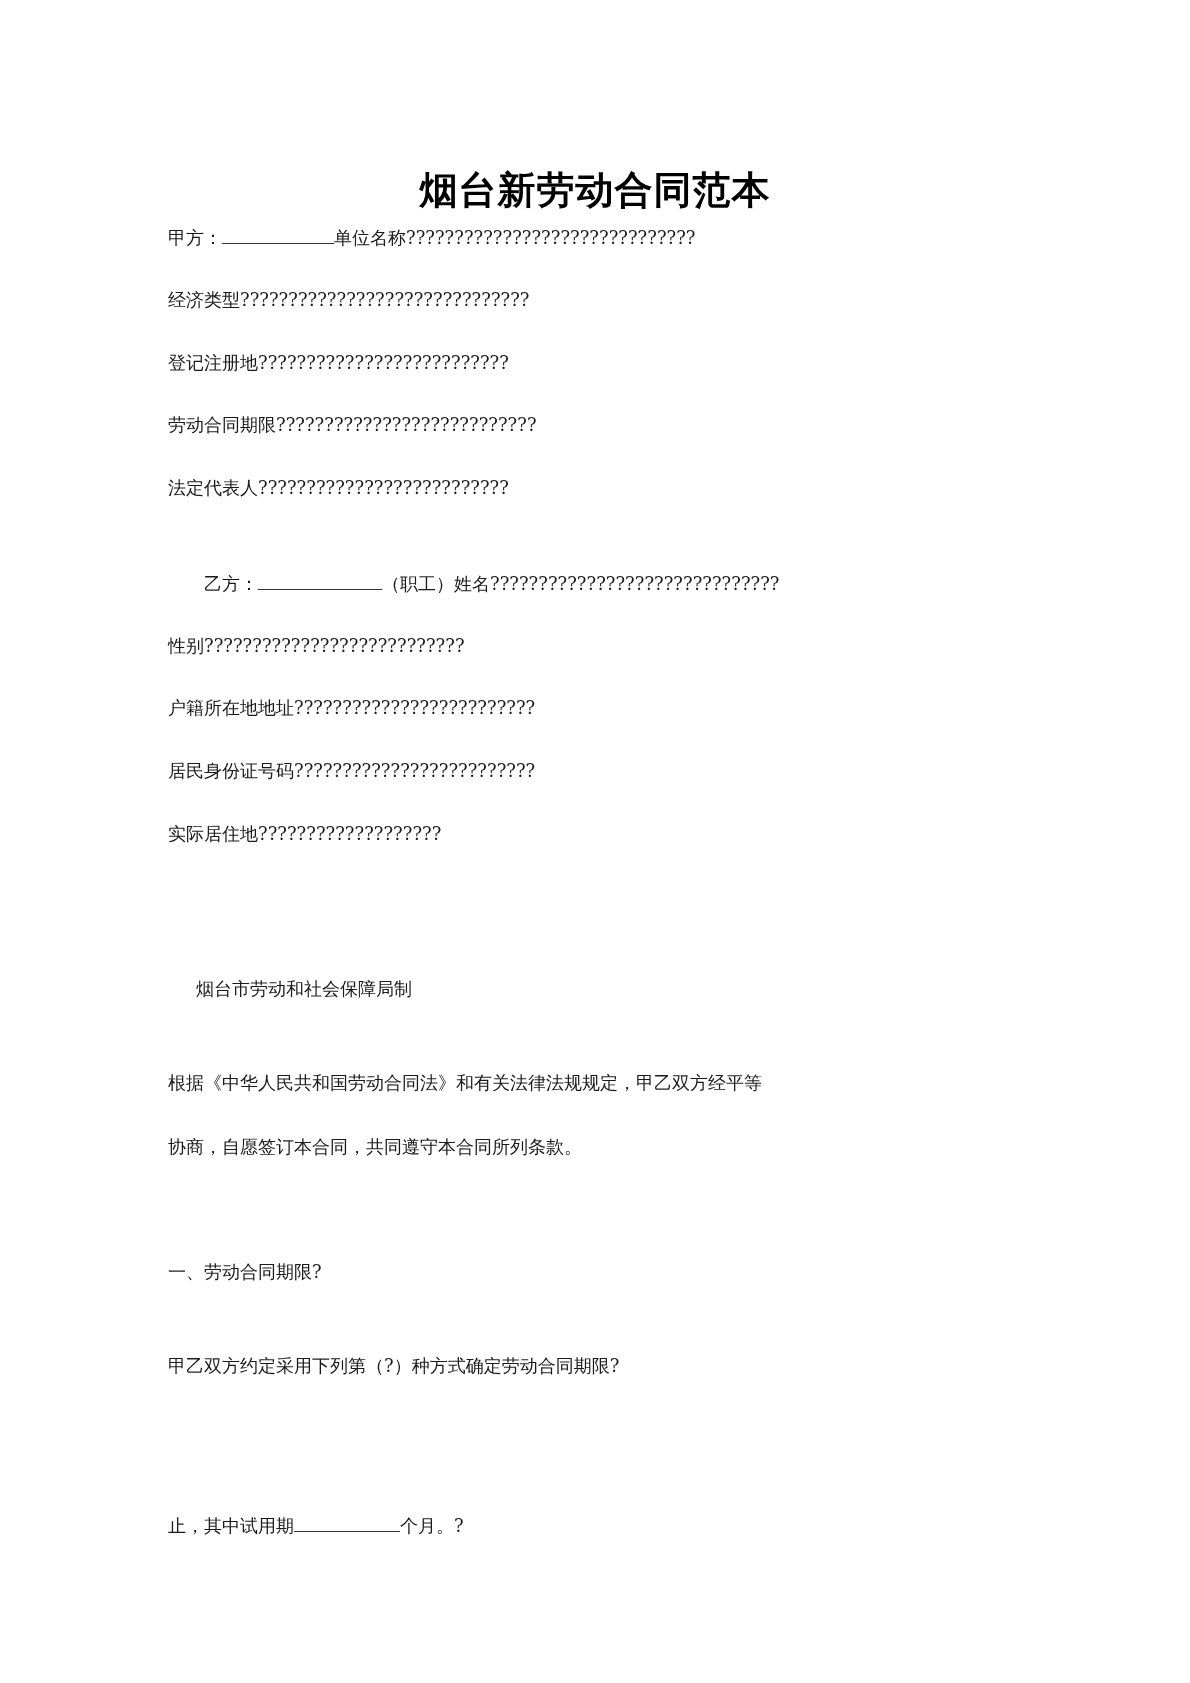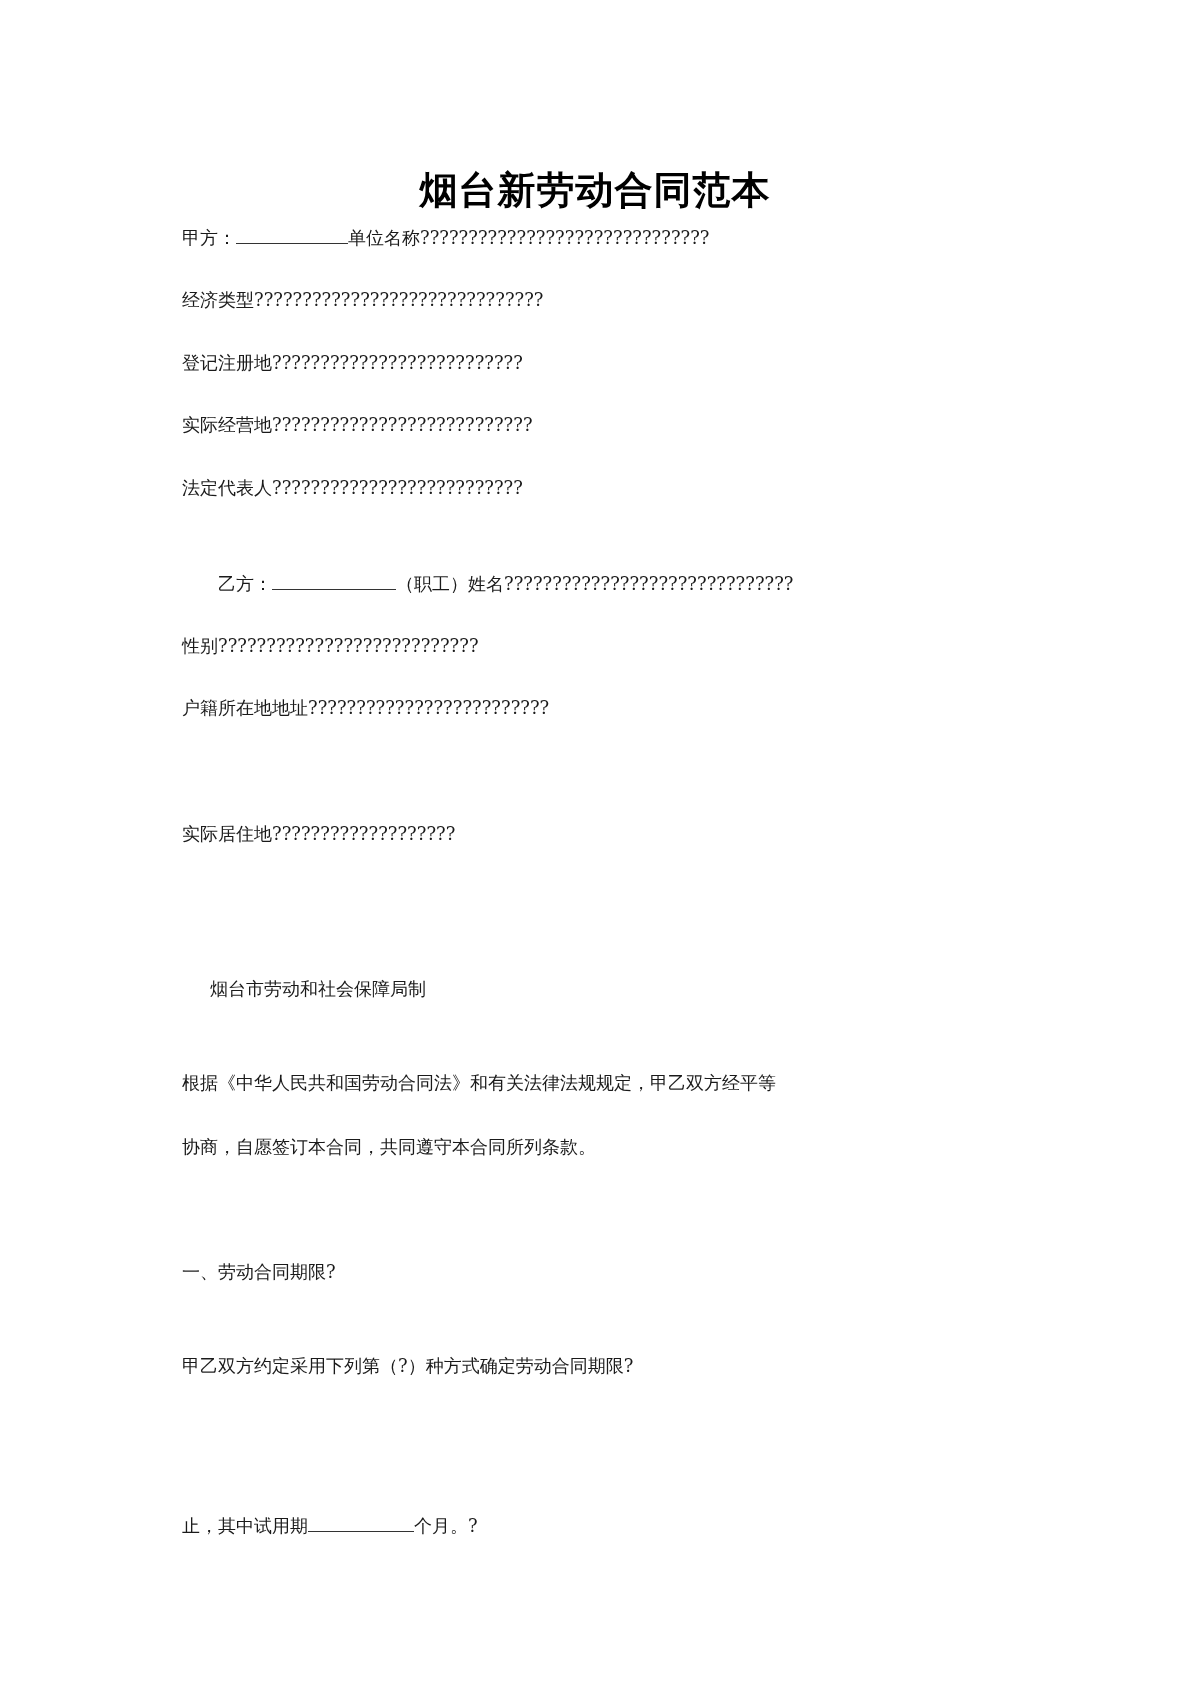--- a/index.html
+++ b/index.html
@@ -30,21 +30,21 @@
       text-align: center;
       font-family: "DejaVu Sans", "Liberation Sans", sans-serif;
       font-weight: bold;
       font-size: 38px;
       line-height: 48px;
       color: #000000;
       letter-spacing: 1px;
     }
     .line {
       position: absolute;
-      left: 182px;
+      left: 168px;
       font-size: 18px;
       line-height: 24px;
       white-space: nowrap;
       color: #1a1a1a;
     }
     .blank {
       display: inline-block;
       border-bottom: 1px solid #333333;
       height: 18px;
       vertical-align: baseline;
@@ -63,34 +63,37 @@
   <div class="line" style="top:225px;">
     <span>甲方：</span><span class="blank blank-a"></span><span>单位名称</span><span>??????????????????????????????</span>
   </div>
   <div class="line" style="top:288px;">
     <span>经济类型</span><span>??????????????????????????????</span>
   </div>
   <div class="line" style="top:351px;">
     <span>登记注册地</span><span>??????????????????????????</span>
   </div>
   <div class="line" style="top:413px;">
-    <span>实际经营地</span><span>???????????????????????????</span>
+    <span>劳动合同期限</span><span>???????????????????????????</span>
   </div>
   <div class="line" style="top:476px;">
     <span>法定代表人</span><span>??????????????????????????</span>
   </div>
 
   <div class="line" style="top:571px;margin-left:36px;">
     <span>乙方：</span><span class="blank blank-b"></span><span>（职工）姓名</span><span>??????????????????????????????</span>
   </div>
   <div class="line" style="top:634px;">
     <span>性别</span><span>???????????????????????????</span>
   </div>
   <div class="line" style="top:696px;">
     <span>户籍所在地地址</span><span>?????????????????????????</span>
+  </div>
+  <div class="line" style="top:759px;">
+    <span>居民身份证号码</span><span>?????????????????????????</span>
   </div>
   <div class="line" style="top:822px;">
     <span>实际居住地</span><span>???????????????????</span>
   </div>
 
   <div class="line" style="top:977px;margin-left:28px;">烟台市劳动和社会保障局制</div>
 
   <div class="line" style="top:1135px;">协商，自愿签订本合同，共同遵守本合同所列条款。</div>
   <div class="line" style="top:1071px;">根据《中华人民共和国劳动合同法》和有关法律法规规定，甲乙双方经平等</div>
 

